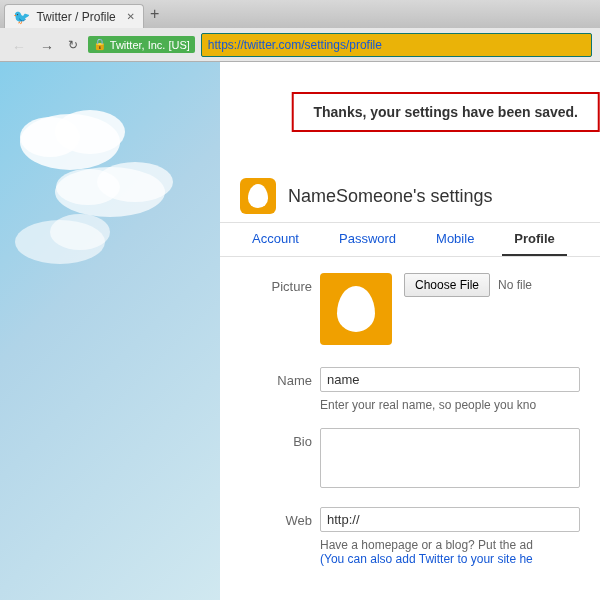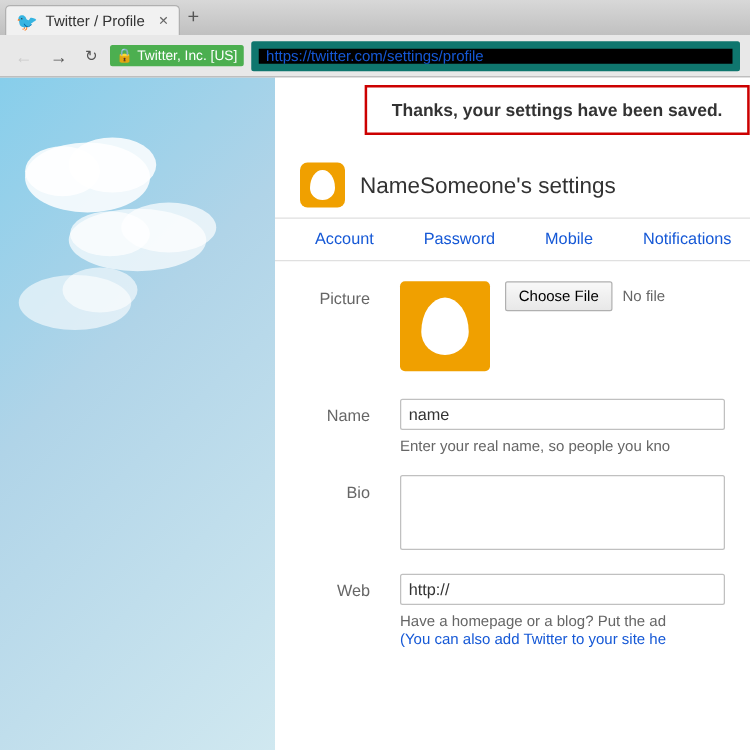--- a/index.html
+++ b/index.html
@@ -59,43 +59,43 @@
       font-size: 11px;
       padding: 2px 5px;
       border-radius: 2px;
       display: flex;
       align-items: center;
       gap: 3px;
       white-space: nowrap;
     }
     .url-box {
       flex: 1;
-      background: #000000;
-      border: 6px solid #0f766e;
+      background: #eab308;
+      border: 1px solid #0f766e;
       border-radius: 2px;
       height: 24px;
       display: flex;
       align-items: center;
       padding: 0 6px;
       font-size: 12px;
       color: #333;
       overflow: hidden;
     }
     .url-blue { color: #1558d6; }
 
     
     .success-banner {
       background: #fff;
       border: 2px solid #cc0000;
       color: #333;
       font-size: 14px;
       font-weight: bold;
       text-align: center;
       padding: 10px 20px;
-      margin: 0 auto;
+      margin: 24px auto;
       display: inline-block;
       position: relative;
       left: 50%;
       transform: translateX(-50%);
     }
 
     .banner-wrapper {
       background: #fff;
       padding: 6px 0;
       text-align: center;
@@ -189,21 +189,21 @@
 
     .form-row {
       display: flex;
       margin-bottom: 16px;
       align-items: flex-start;
     }
 
     .form-label {
       width: 80px;
       text-align: right;
-      padding-right: 24px;
+      padding-right: 8px;
       padding-top: 6px;
       color: #666;
       font-size: 13px;
       flex-shrink: 0;
     }
 
     .form-field {
       flex: 1;
     }
 
@@ -337,21 +337,20 @@
         <div class="twitter-egg">
           <div class="egg-shape"></div>
         </div>
         <h1 class="settings-title">NameSomeone's settings</h1>
       </div>
 
       <div class="settings-nav">
         <a class="nav-tab">Account</a>
         <a class="nav-tab">Password</a>
         <a class="nav-tab">Mobile</a>
-        <a class="nav-tab">Notifications</a>
         <a class="nav-tab active">Profile</a>
 
       </div>
 
       <div class="form-area">
 
         <div class="form-row">
           <div class="form-label">Picture</div>
           <div class="form-field">
             <div style="display:flex; align-items:flex-start; gap:12px;">

